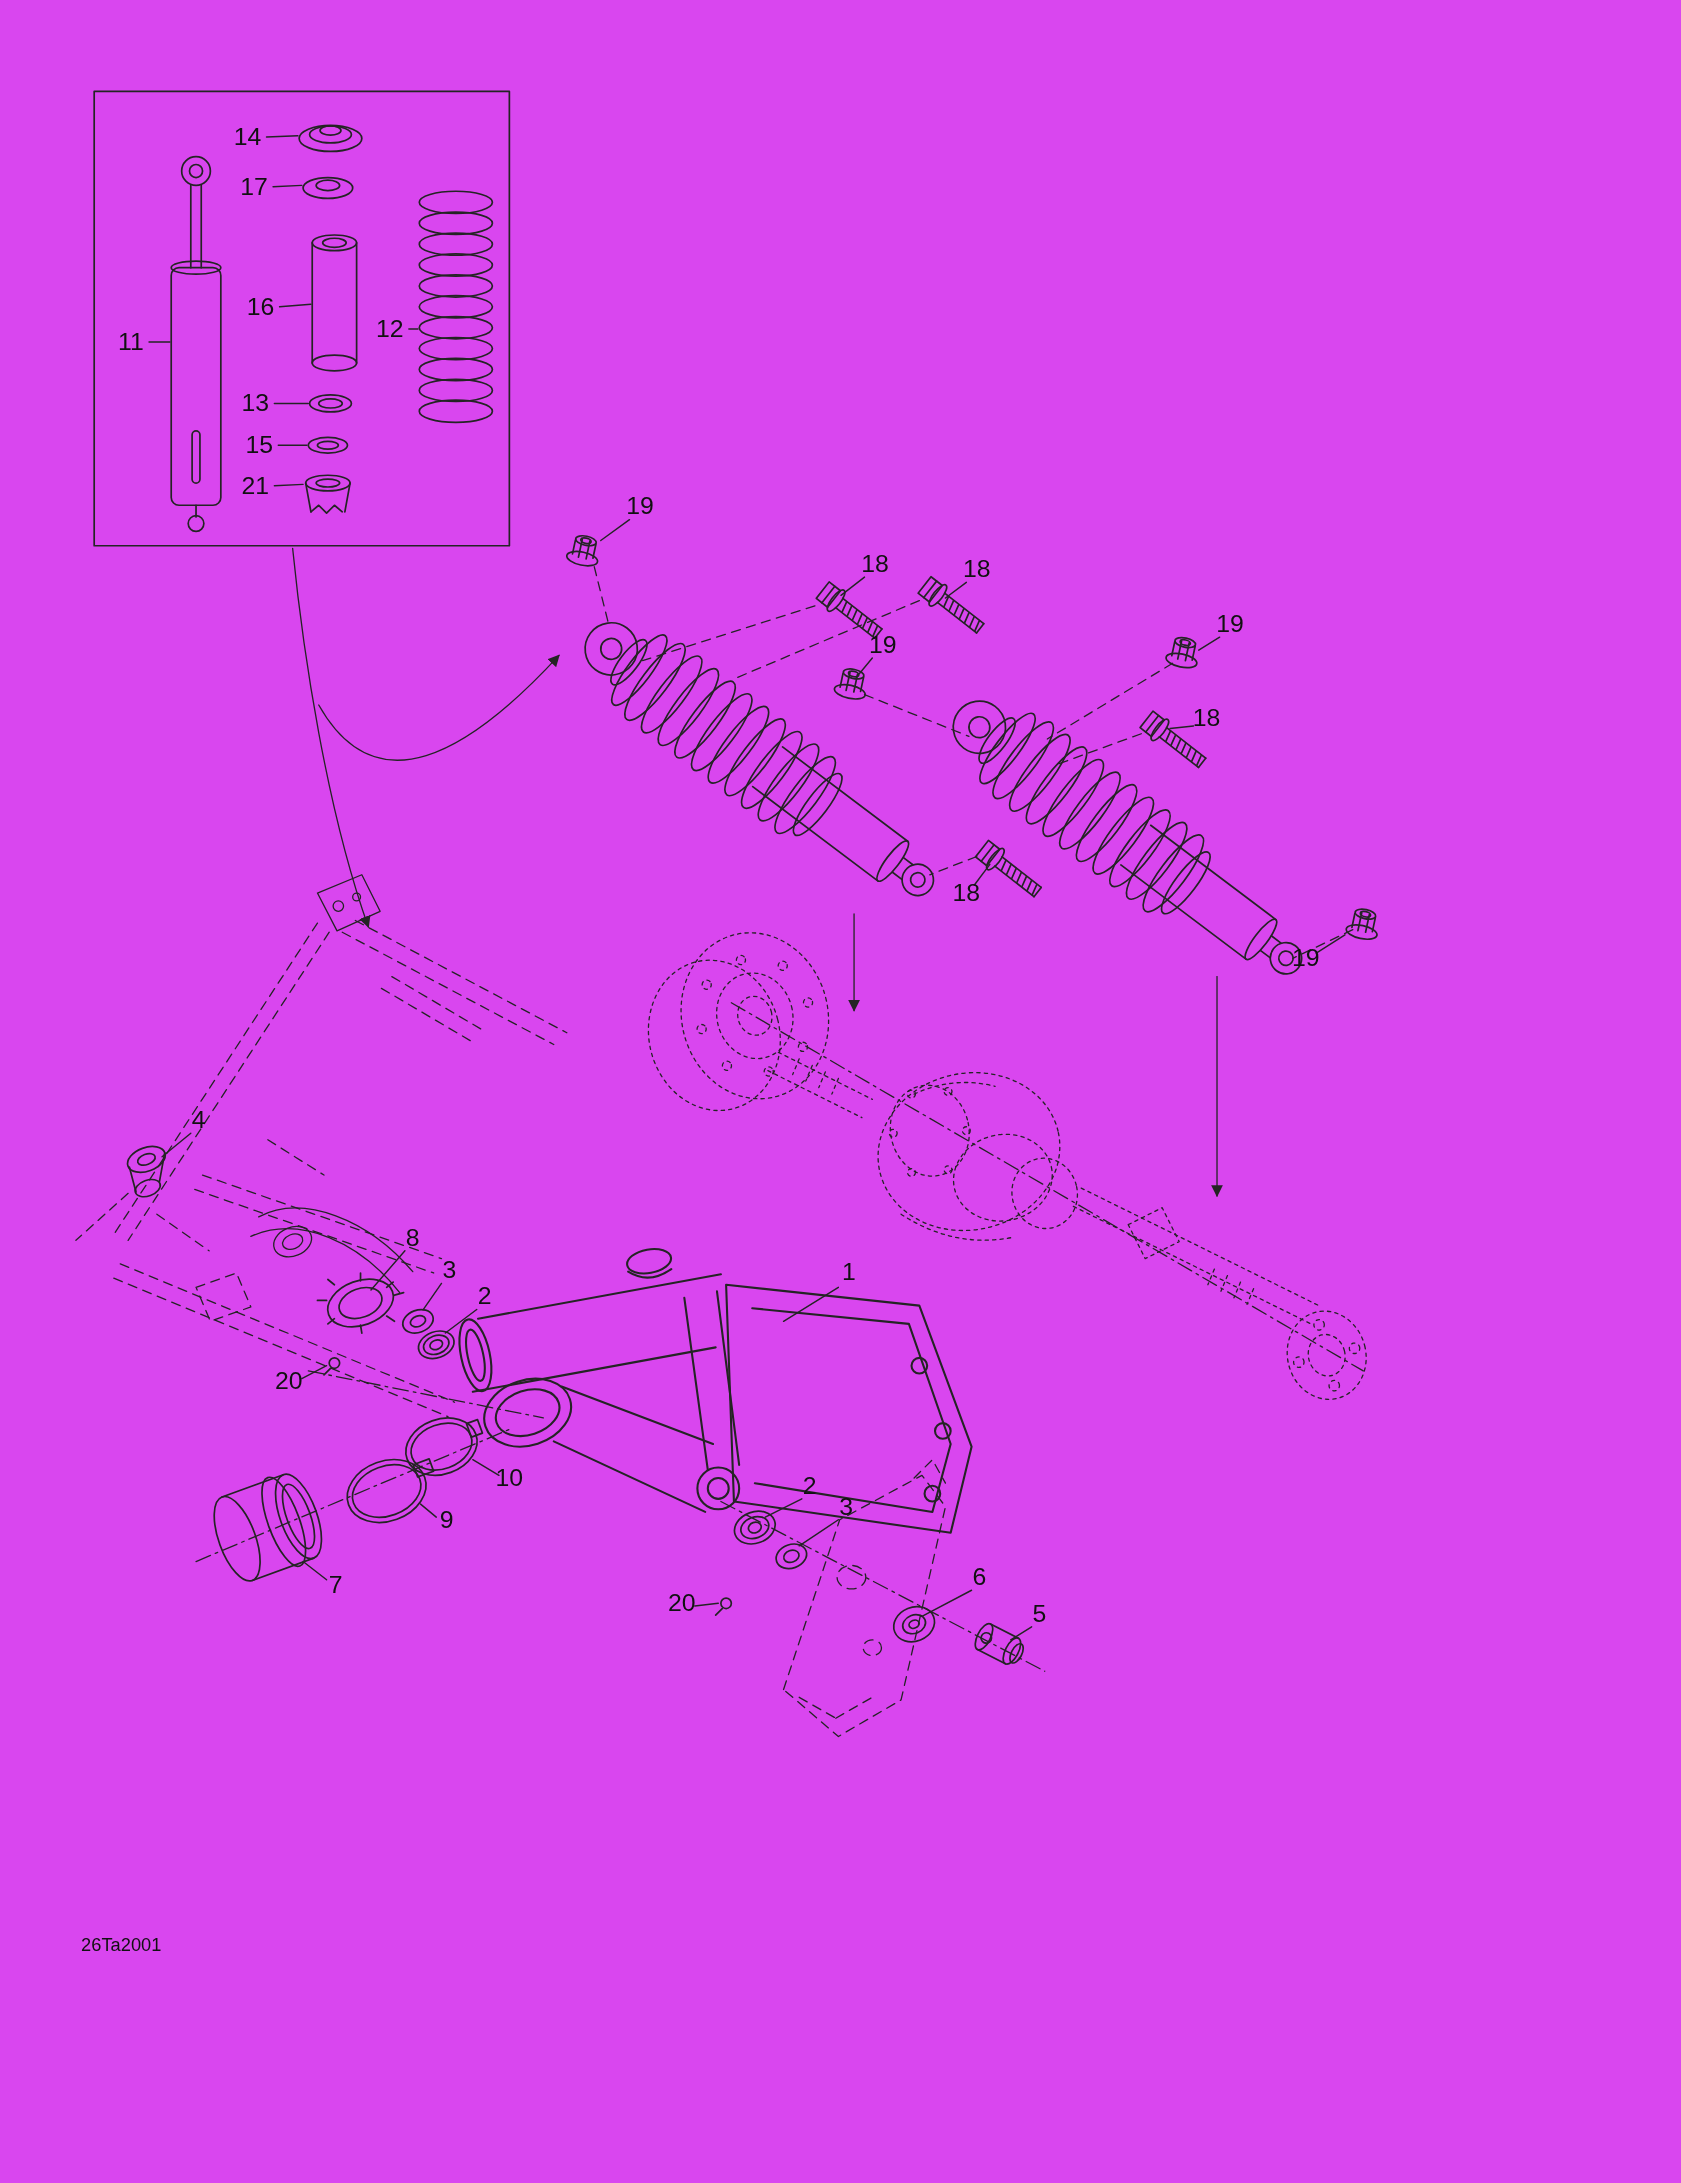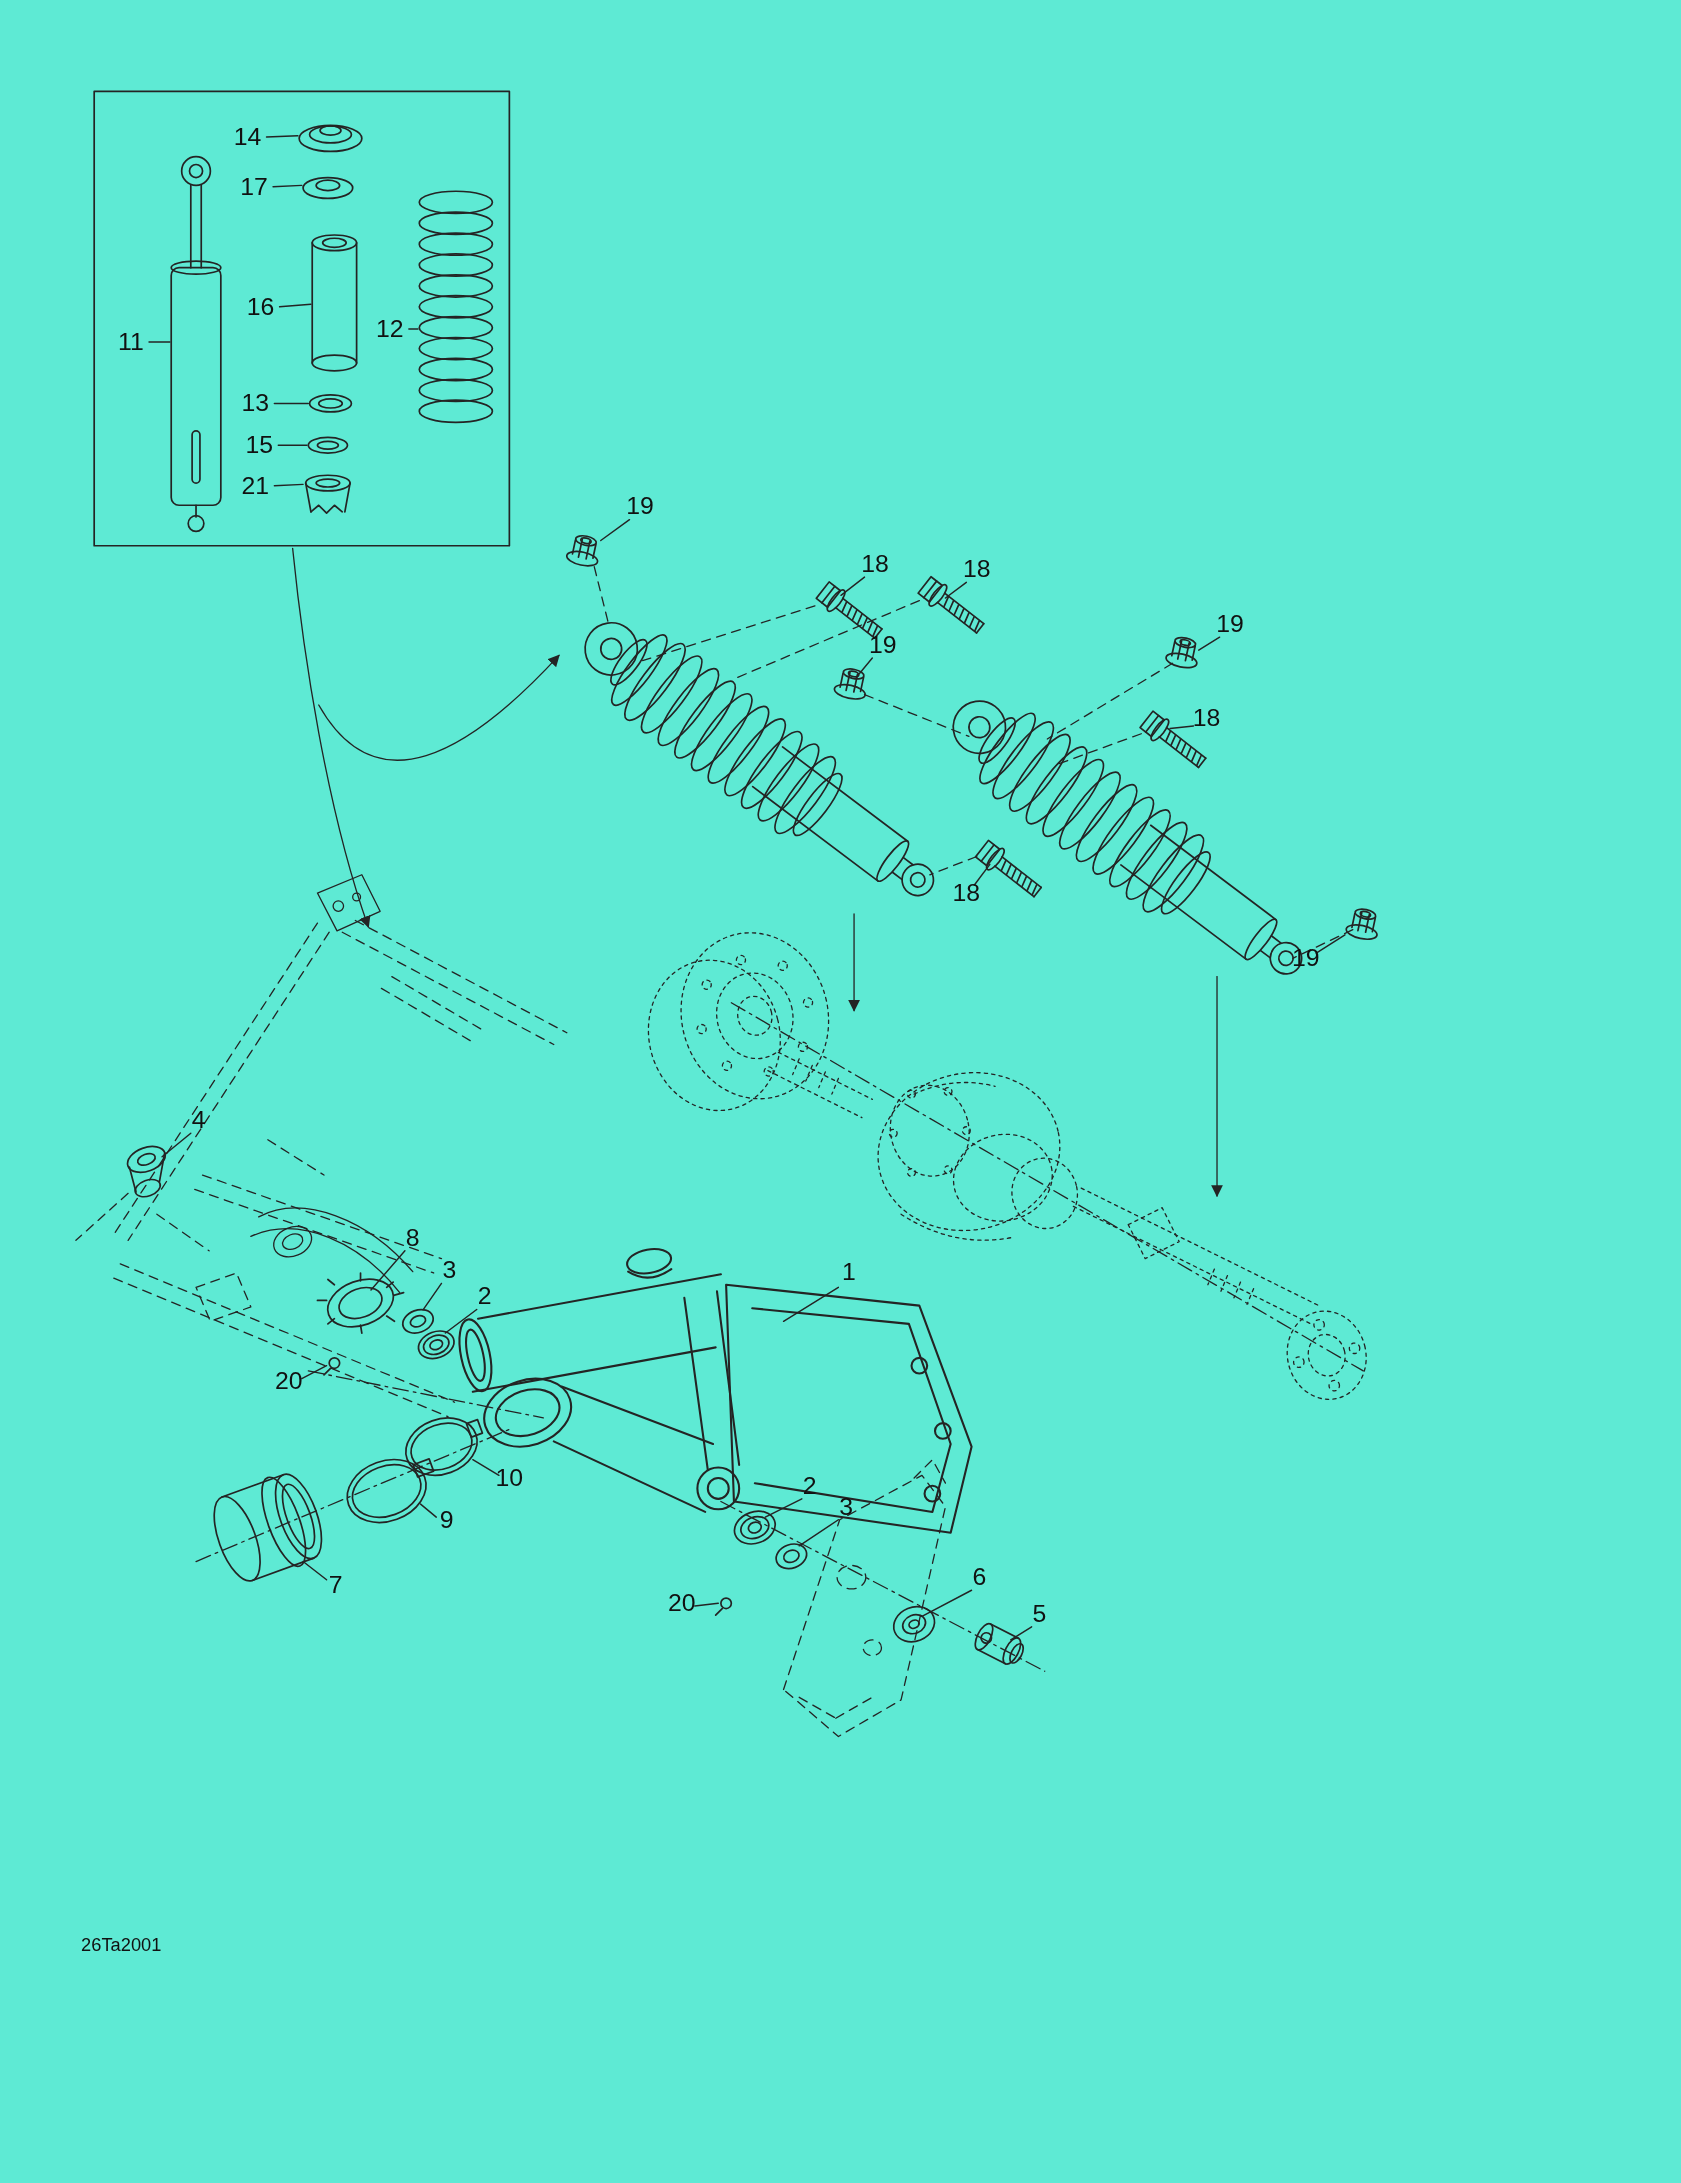--- a/index.html
+++ b/index.html
@@ -1,16 +1,16 @@
 <!DOCTYPE html>
 <html style="font-size:10.4px"><head>
 <meta charset="utf-8">
 <style>
   html,body { margin:0; padding:0; background:#ffffff; }
-  .page { width:1682px; height:2183px; background:#5eead4; position:relative; }
+  .page { width:1682px; height:2183px; background:#d946ef; position:relative; }
   svg { display:block; }
   .draw, .draw * { stroke:#242424; fill:none; stroke-width:1.3; stroke-linecap:round; stroke-linejoin:round; }
   .s2, .s2 * { stroke-width:1.6; }
   .thin, .thin * { stroke-width:1; }
   .dash, .dash * { stroke-dasharray:7 5; stroke-width:1; }
   .dot, .dot * { stroke-dasharray:2.5 3.2; stroke-width:1; }
   .dashdot, .dashdot * { stroke-dasharray:12 4 2 4; stroke-width:1; }
   .leader, .leader * { stroke-width:1.1; }
   .lbl { fill:#111; stroke:none !important; font-family:"Liberation Sans", sans-serif; font-size:19px; }
   .code { font-size:14px; }

